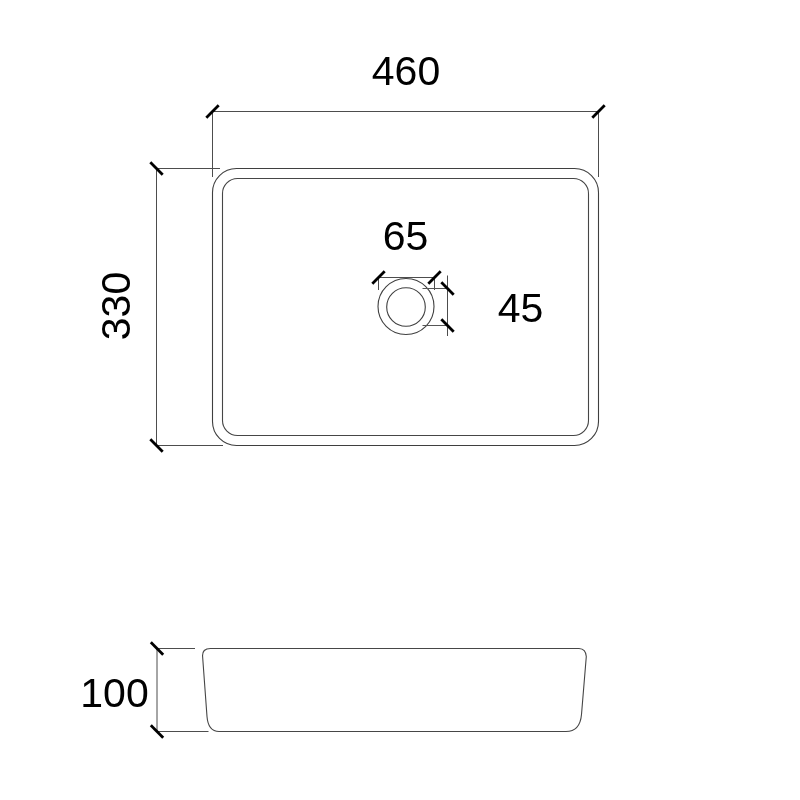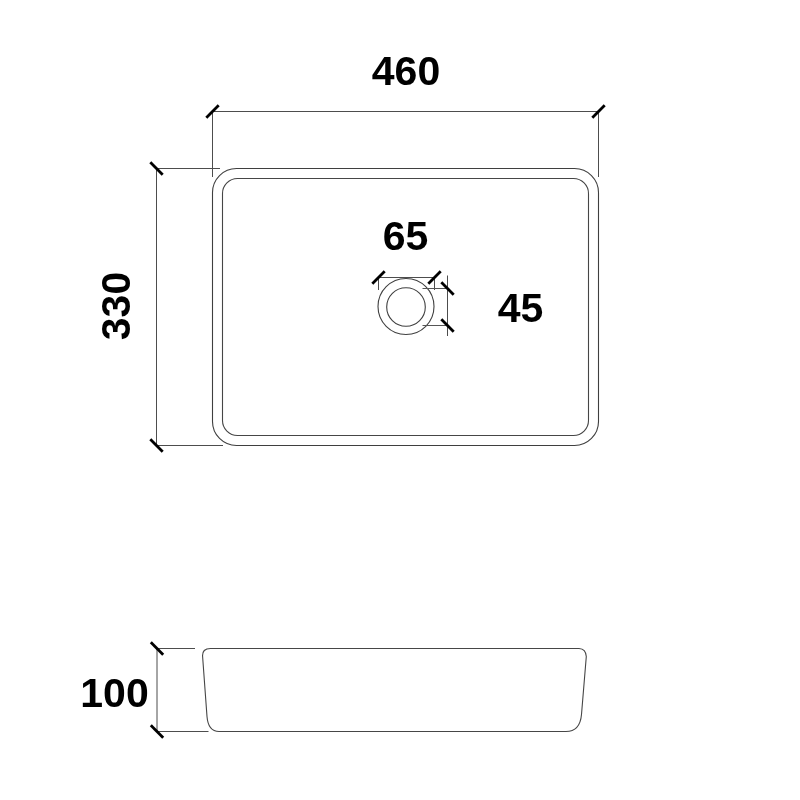--- a/index.html
+++ b/index.html
@@ -1,16 +1,16 @@
 <!DOCTYPE html>
 <html><head>
 <meta charset="utf-8">
 <style>
   html,body{margin:0;padding:0;background:#ffffff;}
-  .page{width:800px;height:800px;position:relative;background:#ffffff;font-weight:bold;}
+  .page{width:800px;height:800px;position:relative;background:#ffffff;}
   svg{display:block;}
   text{font-family:"Liberation Sans",sans-serif;fill:#000000;}
 </style>
 </head>
 <body>
 <div class="page">
 <svg width="800" height="800" viewBox="0 0 800 800">
 
   <rect x="0" y="0" width="800" height="800" fill="#ffffff"></rect>
 

